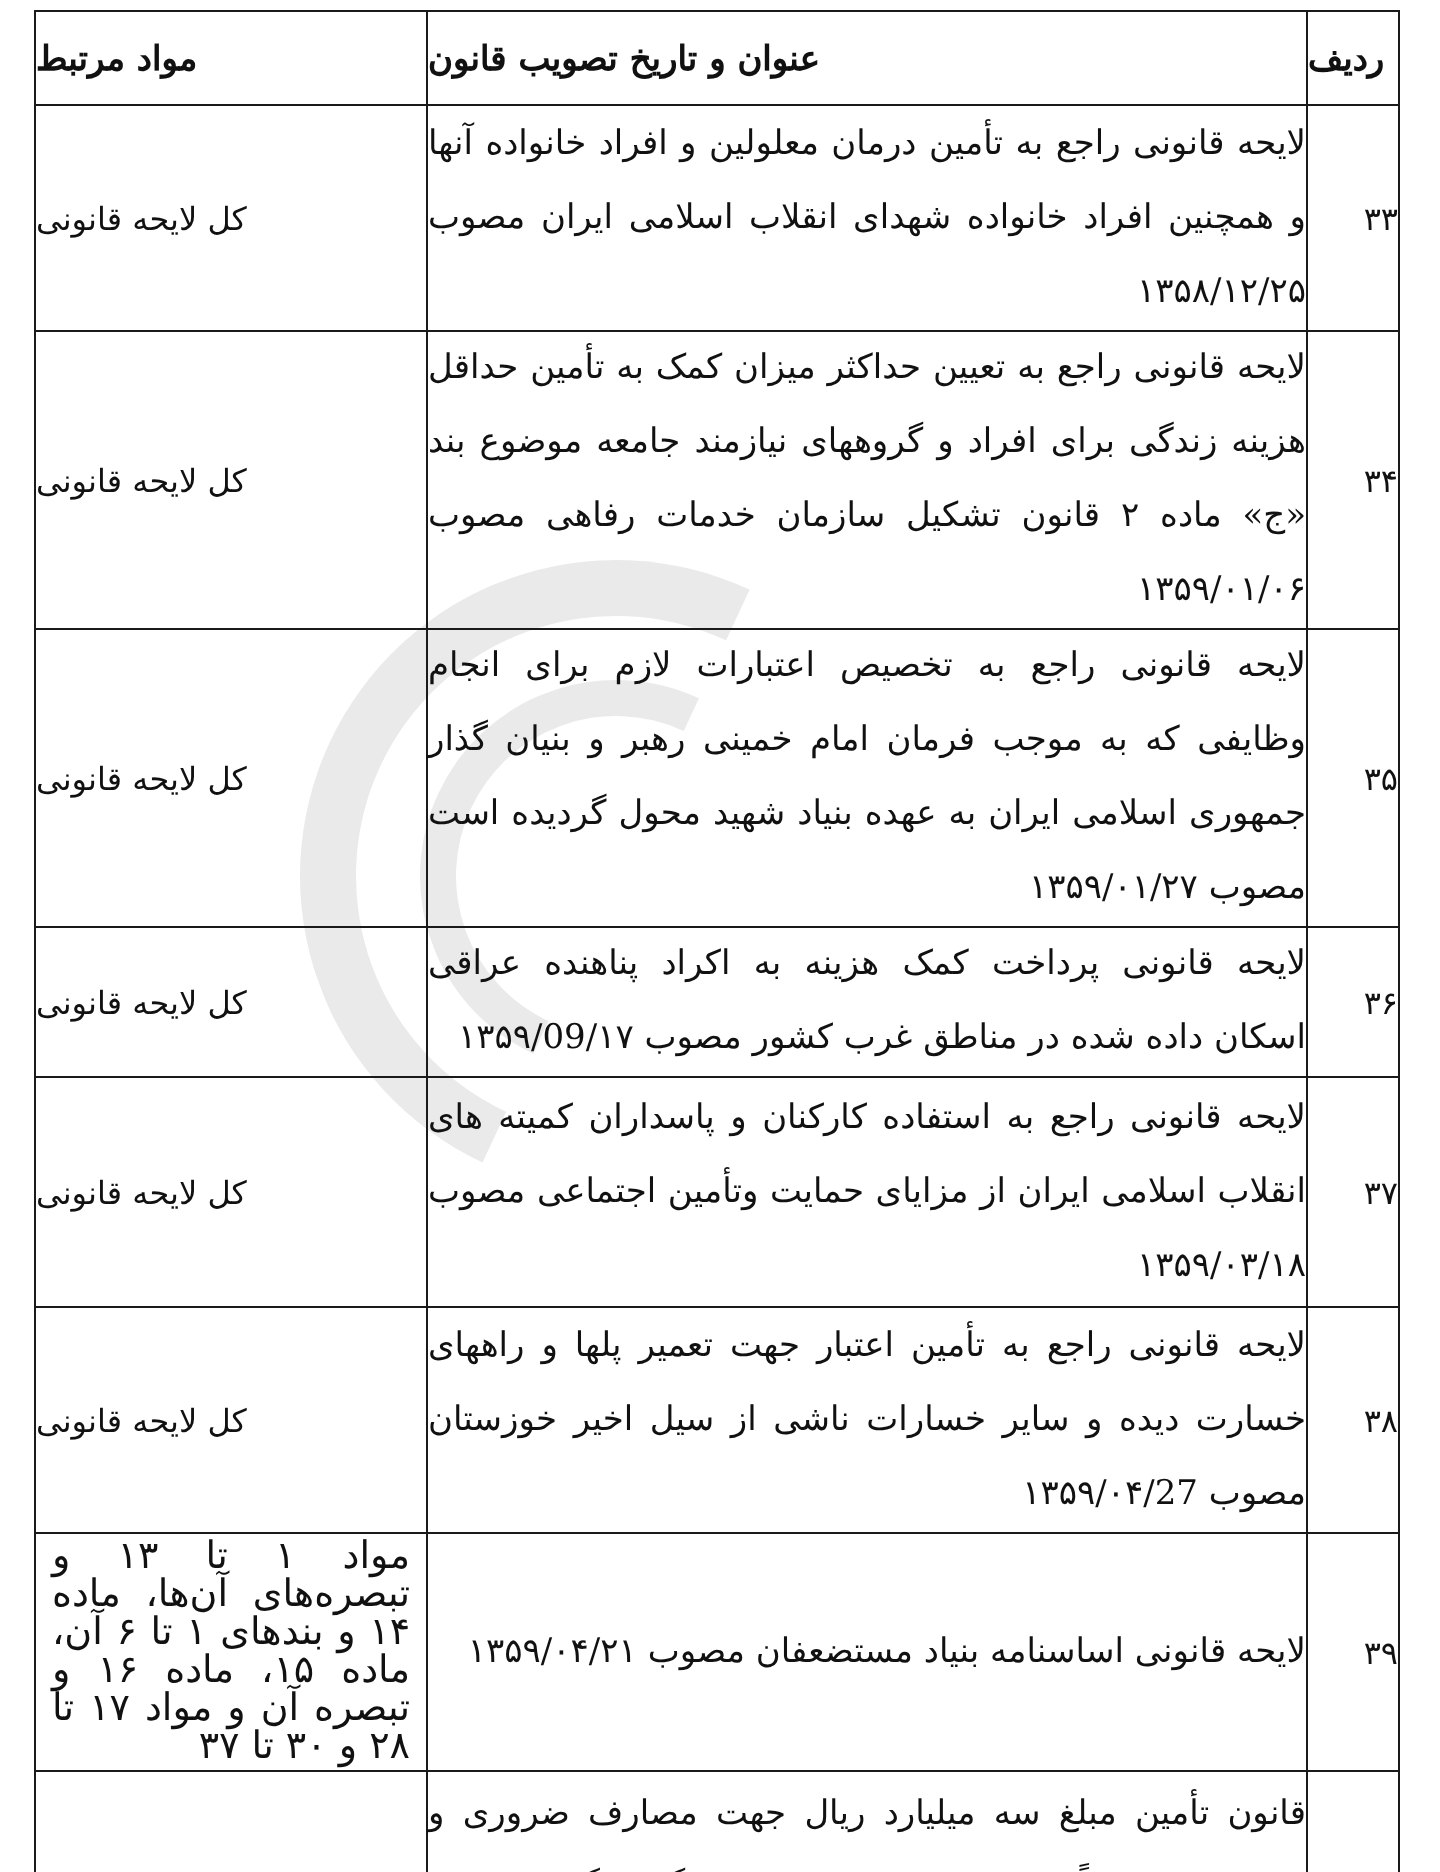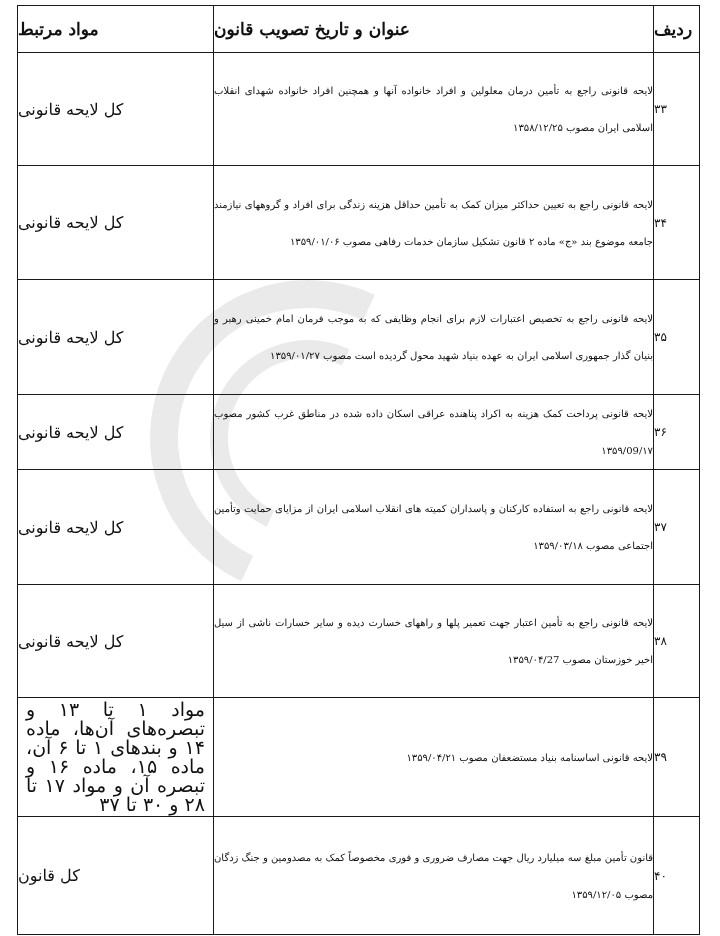--- a/index.html
+++ b/index.html
@@ -48,27 +48,27 @@
     th {
       font-weight: bold;
       font-size: 17px;
       height: 46px;
       text-align: left;
     }
     col.c-num { width: 46px; }
     col.c-title { width: 440px; }
     col.c-rel { width: 196px; }
     td.num {
-      text-align: left;
-      font-size: 12px;
+      text-align: right;
+      font-size: 16px;
     }
     td.title {
       text-align: justify;
       text-align-last: right;
-      font-size: 10px;
+      font-size: 17px;
       line-height: 37px;
       padding: 2px 8px 2px 8px;
     }
     td.title.single {
       text-align: right;
       text-align-last: right;
     }
     td.rel {
       text-align: left;
       font-size: 16px;

